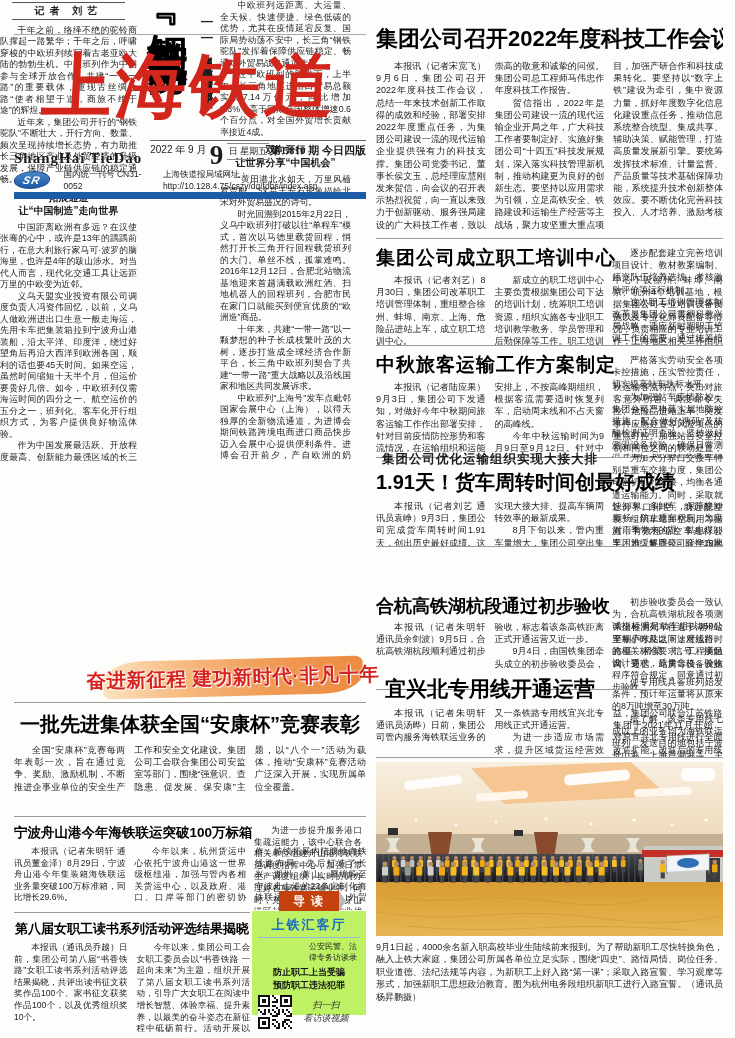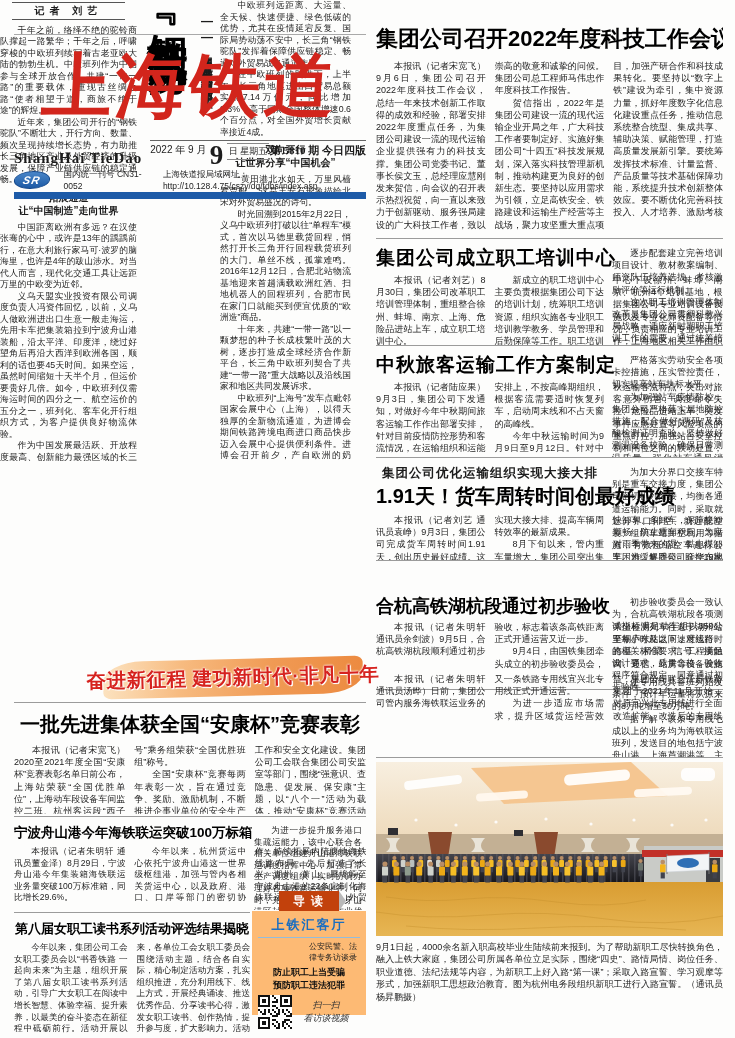--- a/index.html
+++ b/index.html
@@ -58,21 +58,21 @@
       text-shadow:0 0 2px #fff,0 0 2px #fff,1px 1px 0 #fff;}
   
   .l-art{left:14px;width:352px;overflow:hidden;border-top:1px solid #9b9b9b;padding-top:5px;}
   
   #daodu{left:252px;top:891px;width:114px;height:124px;}
   #daodu .tab{width:60px;height:20px;background:#c2410c;color:#fff;font-weight:bold;font-size:12px;
       letter-spacing:6px;text-align:center;line-height:20px;margin:0 auto;position:relative;z-index:2;
       padding-left:4px;box-sizing:border-box;}
   #daodu .tab .fold{position:absolute;right:-7px;top:0;width:0;height:0;
       border-left:7px solid #b9b9b9;border-bottom:10px solid transparent;border-top:10px solid #fdfdfc;}
-  #daodu .box{background:#fdba74;height:104px;margin-top:0;padding:5px 6px;box-sizing:border-box;}
+  #daodu .box{background:#bef264;height:104px;margin-top:0;padding:5px 6px;box-sizing:border-box;}
   #daodu .dd-title{color:#1b6ec0;font-weight:bold;font-size:13px;letter-spacing:2px;text-align:center;
       border-bottom:1px solid #93bcdc;padding-bottom:3px;}
   #daodu .dd-sub{font-size:8px;color:#222;text-align:center;margin-top:3px;margin-left:48px;}
   #daodu .dd-lines{font-size:9px;color:#111;text-align:center;line-height:12.5px;margin-top:3px;font-weight:bold;}
   .qr-row{display:flex;margin-top:4px;align-items:center;}
   .qr-note{font-family:"Liberation Serif",serif;font-style:italic;font-size:9px;color:#333;
       line-height:13px;text-align:center;flex:1;}
   
   #photo{left:376px;top:762px;width:347px;height:174px;overflow:hidden;background:#e8d9c2;}
   #caption{left:376px;top:941px;width:347px;font-size:9px;line-height:12.4px;text-align:justify;}
@@ -163,21 +163,21 @@
           <p>今年中秋运输时间为9月9日至9月12日。针对中秋运输客流特点，突出对旅客意外伤害、调度命令失控、危险品进站上车、突发事件应急处置等风险项点的重点盯控。加强站台安全控制和闸位之间的联动处置，有效防止旅客进入线路区间、跌落股道等危险行为。盯控好热门方向售票、客座率等数据，遇列车发生超员报警情况时，车站立即组织人员力量上车疏导，加强站车协调配合，确保列车安全正点。</p>
         </div>
     </div>
     <div class="art-side body-txt">
         <p>严格落实劳动安全各项卡控措施，压实管控责任，切实提高站车执标水平。</p>
         <p>为加强站车疫情防控，集团公司严格落实属地防控措施，配合做好“两码”及核酸检测证明查验，坚持做好测温设备校验，确保日常测温质量。强化站车通风消毒，按照“三专一保”要求，严格落实站车重点部位预防性消毒要求。强化个人防护，站车工作人员上岗时，严格佩戴个人防护“三件套”，确保个人健康。</p>
       </div>
   </div>
 </div>
 
-<div class="abs r-art" style="top:459px;height:102px;">
+<div class="abs r-art" style="top:445px;height:102px;">
   <div class="art-flex">
     <div class="art-main">
       <div class="kicker">集团公司优化运输组织实现大接大排</div>
       <div class="hl" style="font-size:20px;margin-bottom:4px;">1.91天！货车周转时间创最好成绩</div>
       <div class="body-txt cols2" style="height:82px;">
           <p>本报讯（记者刘艺 通讯员袁峥）9月3日，集团公司完成货车周转时间1.91天，创出历史最好成绩。这是集团公司优化运输组织、实现大接大排、提高车辆周转效率的最新成果。</p>
           <p>8月下旬以来，管内重车量增大，集团公司突出集中到达、待卸车多的站点，加强卸车组织与督导，努力快卸车、多卸车，保障接卸顺畅，防止重车积压。为应对雨季带来的湿、黏电煤卸车困难，集团公司盯控19家电厂电煤库存，督导相关车站做好电煤保供卸车组织工作，及时掌握专用线电煤卸车进度、在途车预计到达等情况，提前做好机车、股道准备，在完成电煤保供任务的同时，加速货车周转。</p>
         </div>
     </div>
     <div class="art-side body-txt">
@@ -197,20 +197,21 @@
     </div>
     <div class="art-side body-txt">
         <p>初步验收委员会一致认为，合杭高铁湖杭段各项测试指标满足动车组以350公里每小时及以下速度运行时的相关标准要求，工程满足设计要求，质量合格，验收程序符合规定，同意通过初步验收。</p>
       </div>
   </div>
 </div>
 
 <div class="abs r-art" style="top:669px;height:89px;">
   <div class="art-flex">
     <div class="art-main">
+      <div class="hl" style="font-size:21px;margin:2px 0 4px;">宜兴北专用线开通运营</div>
       <div class="body-txt cols2" style="height:56px;">
           <p>本报讯（记者朱明轩 通讯员汤晔）日前，集团公司管内服务海铁联运业务的又一条铁路专用线宜兴北专用线正式开通运营。</p>
           <p>为进一步适应市场需求，提升区域货运经营效益，集团公司联合江苏铁路集团于2021年11月开始，对原宜兴北专用线进行全面改造扩能。改造后的专用线作业线路由2条扩至4条，线路长度增至1814米，可容纳货车95辆，并通过增配和升级装卸机械设备，进一步提升货物发送能力。</p>
         </div>
     </div>
     <div class="art-side body-txt">
         <p>使专用线具备班列始发条件，预计年运量将从原来的8万吨增至30万吨。</p>
         <p>据了解，该条专用线七成以上的业务均为海铁联运班列，发送目的地包括宁波舟山港、上海芦潮港等，主要发送货物有电子产品、化工品、太阳能板等。其开通运营为当地及周边企业增加了新的出口渠道。</p>
       </div>
   </div>
@@ -533,21 +534,20 @@
       <polygon points="291,94 333,92 333,108 291,110" fill="#f2f4f6" stroke="#c9ced4" stroke-width="0.5"></polygon>
       <ellipse cx="312" cy="101" rx="11" ry="5" fill="#2f6fb5"></ellipse>
     </g>
   </svg>
 </div>
 <div class="abs" id="caption">9月1日起，4000余名新入职高校毕业生陆续前来报到。为了帮助新职工尽快转换角色，融入上铁大家庭，集团公司所属各单位立足实际，围绕“四史”、路情局情、岗位任务、职业道德、法纪法规等内容，为新职工上好入路“第一课”；采取入路宣誓、学习观摩等形式，加强新职工思想政治教育。图为杭州电务段组织新职工进行入路宣誓。（通讯员杨昇鹏摄）</div>
 
 <div class="abs l-art" style="top:702px;height:112px;">
   <div class="hl" style="font-size:20px;margin:3px 0 6px;">一批先进集体获全国“安康杯”竞赛表彰</div>
   <div class="body-txt cols3" style="height:78px;">
-      <p>本报讯（记者宋宽飞）2020至2021年度全国“安康杯”竞赛表彰名单日前公布，上海站荣获“全国优胜单位”，上海动车段设备车间监控二班、杭州客运段“西子号”乘务组荣获“全国优胜班组”称号。</p>
       <p>全国“安康杯”竞赛每两年表彰一次，旨在通过竞争、奖励、激励机制，不断推进企事业单位的安全生产工作和安全文化建设。集团公司工会联合集团公司安监室等部门，围绕“强意识、查隐患、促发展、保安康”主题，以“八个一”活动为载体，推动“安康杯”竞赛活动广泛深入开展，实现所属单位全覆盖。</p>
     </div>
 </div>
 
 <div class="abs l-art" style="top:816px;height:94px;">
   <div class="art-flex">
     <div class="art-main" style="width:232px;">
       <div class="hl" style="font-size:13.5px;margin:2px 0 4px;">宁波舟山港今年海铁联运突破100万标箱</div>
       <div class="body-txt cols2" style="height:64px;font-size:8.6px;line-height:11.6px;">
           <p>本报讯（记者朱明轩 通讯员董金泽）8月29日，宁波舟山港今年集装箱海铁联运业务量突破100万标准箱，同比增长29.6%。</p>
@@ -556,20 +556,21 @@
     </div>
     <div class="art-side body-txt" style="width:108px;font-size:8.6px;line-height:11.6px;">
         <p>为进一步提升服务港口集疏运能力，该中心联合各相关单位组建舟山港海铁联运调度指挥中心，加强日常生产调度组织，实时协调办理好各项铁路运输业务。同时，充分发挥舟山港内穿山港区封关后的一体化作业优势，加大门吊等专用设备投入，确保海铁联运业务增运上量。截至目前，该港区到发海铁联运集装箱已达36万标箱，超过去年全年总量。</p>
       </div>
   </div>
 </div>
 
 <div class="abs l-art" style="top:912px;width:236px;height:124px;">
   <div class="hl" style="font-size:13px;margin:2px 0 4px;">第八届女职工读书系列活动评选结果揭晓</div>
   <div class="body-txt cols2" style="height:96px;font-size:8.6px;line-height:11.6px;">
+      <p>本报讯（通讯员乔越）日前，集团公司第八届“书香铁路”女职工读书系列活动评选结果揭晓，共评出读书征文获奖作品100个、家书征文获奖作品100个，以及优秀组织奖10个。</p>
       <p>今年以来，集团公司工会女职工委员会以“书香铁路 一起向未来”为主题，组织开展了第八届女职工读书系列活动，引导广大女职工在阅读中增长智慧、体验幸福、提升素养，以最美的奋斗姿态在新征程中砥砺前行。活动开展以来，各单位工会女职工委员会围绕活动主题，结合各自实际，精心制定活动方案，扎实组织推进，充分利用线下、线上方式，开展经典诵读、推送优秀作品、分享读书心得，激发女职工读书、创作热情，提升参与度，扩大影响力。活动中，集团公司工会女职工委员会共收到各类推荐作品770个，其中读书征文作品395个、家书征文作品375个。</p>
     </div>
 </div>
 
 <div class="abs" id="daodu">
   <div class="tab">导读<span class="fold"></span></div>
   <div class="box">
     <div class="dd-title">上铁汇客厅</div>
     <div class="dd-sub">公安民警、法律专务访谈录</div>
     <div class="dd-lines">

